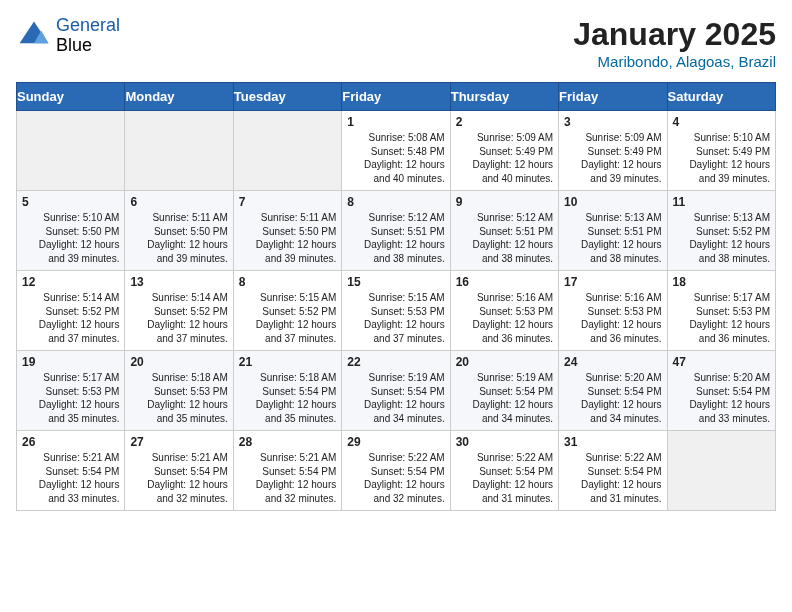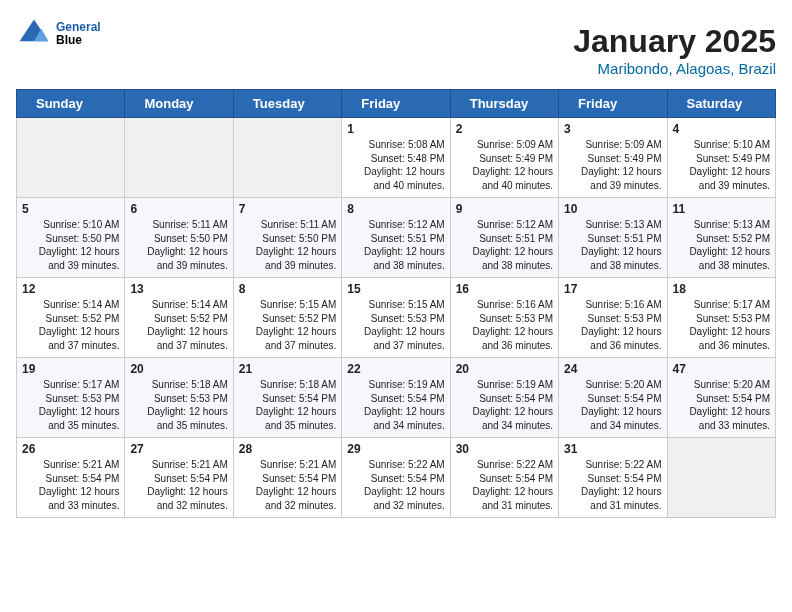--- a/index.html
+++ b/index.html
@@ -15,57 +15,56 @@
       align-items: flex-start;
       justify-content: space-between;
       margin-bottom: 12px;
     }
     .logo {
       display: flex;
       align-items: center;
       gap: 4px;
     }
     .logo-text {
-      font-size: 12px;
-      font-weight: bold;
+      font-size: 18px;
+      font-weight: normal;
       line-height: 1.1;
       color: #000;
     }
     .logo-text span {
       color: #1a5ca8;
     }
     .logo-icon {
       width: 36px;
       height: 36px;
     }
     .title-area {
       text-align: right;
     }
     .title-area h1 {
       font-size: 32px;
       font-weight: bold;
       color: #222;
-      margin-top: 7px;
     }
     .title-area h2 {
       font-size: 15px;
       color: #0369a1;
       font-weight: normal;
     }
     .calendar {
       width: 100%;
       border-collapse: collapse;
       border: 1px solid #ccc;
     }
     .calendar th {
       background-color: #2a6ab5;
       color: #fff;
       font-size: 13px;
       font-weight: bold;
-      padding: 6px 19px;
+      padding: 6px 0;
       text-align: left;
       border: 1px solid #1e5090;
     }
     .calendar td {
       vertical-align: top;
       padding: 4px 5px;
       font-size: 10.5px;
       color: #222;
       border: 1px solid #ccc;
       width: calc(100% / 7);

